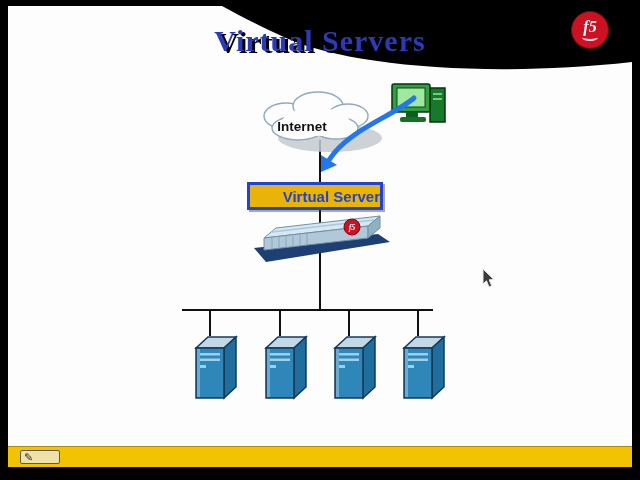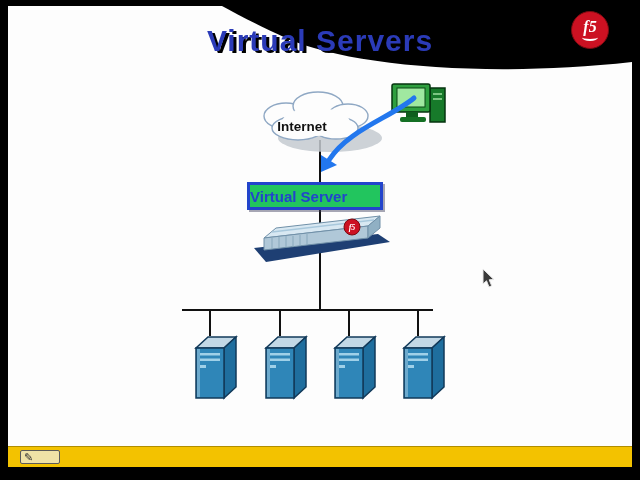--- a/index.html
+++ b/index.html
@@ -15,21 +15,21 @@
     width:640px;height:480px;position:relative;overflow:hidden;
     background:#000;font-family:"Liberation Sans",sans-serif;
   }
   .slide{
     position:absolute;left:8px;top:6px;width:624px;height:440px;
     background:#fdfdfd;z-index:1;
   }
   .swoosh{position:absolute;left:8px;top:6px;width:624px;height:80px;z-index:2;}
   .page-title{
     position:absolute;left:150px;top:24px;width:340px;z-index:3;
-    text-align:center;font-family:Liberation Sans, sans-serif;font-weight:bold;
+    text-align:center;font-family:Liberation Serif, serif;font-weight:bold;
     font-size:30px;color:var(--title-blue);
     text-shadow:3px 2px 0 #000;letter-spacing:1px;
   }
   .logo{
     position:absolute;left:571px;top:11px;width:36px;height:36px;z-index:4;
     background:var(--logo-red);border:1px solid #7a0a10;border-radius:50%;
     display:flex;flex-direction:column;align-items:center;justify-content:center;
   }
   .logo .f5text{
     font-family:"Liberation Serif",serif;font-style:italic;font-weight:bold;
@@ -37,23 +37,23 @@
   }
   .logo .f5arc{
     width:16px;height:5px;border-bottom:2px solid #fff;border-radius:50%;
   }
   .diagram-layer{
     position:absolute;left:0;top:0;width:640px;height:480px;z-index:5;
     pointer-events:none;
   }
   .vs-box{
     position:absolute;left:247px;top:182px;width:130px;height:22px;z-index:6;
-    background:#22c55e;border:3px solid var(--box-blue);
+    background:#eab308;border:3px solid var(--box-blue);
     box-shadow:2px 2px 0 rgba(60,60,90,0.45);
-    display:flex;align-items:center;justify-content:flex-start;
+    display:flex;align-items:center;justify-content:flex-end;
     font-weight:bold;font-size:15px;color:var(--box-blue);
   }
   .bottom-bar{
     position:absolute;left:8px;top:446px;width:624px;height:21px;z-index:2;
     background:var(--accent-yellow);border-top:1px solid #b08d00;box-sizing:border-box;
   }
   .pen-tool{
     position:absolute;left:12px;top:3px;width:40px;height:14px;
     background:#efe2a6;border:1px solid #5a5a5a;border-radius:2px;
     display:flex;align-items:center;justify-content:flex-start;

